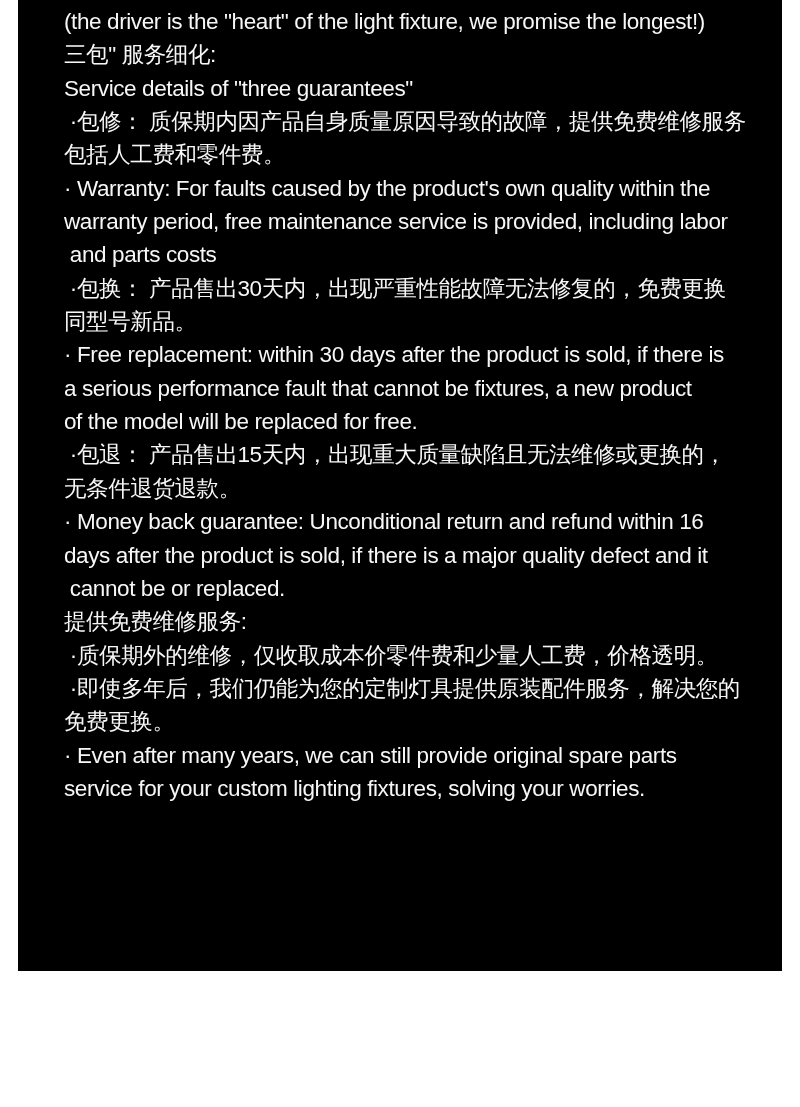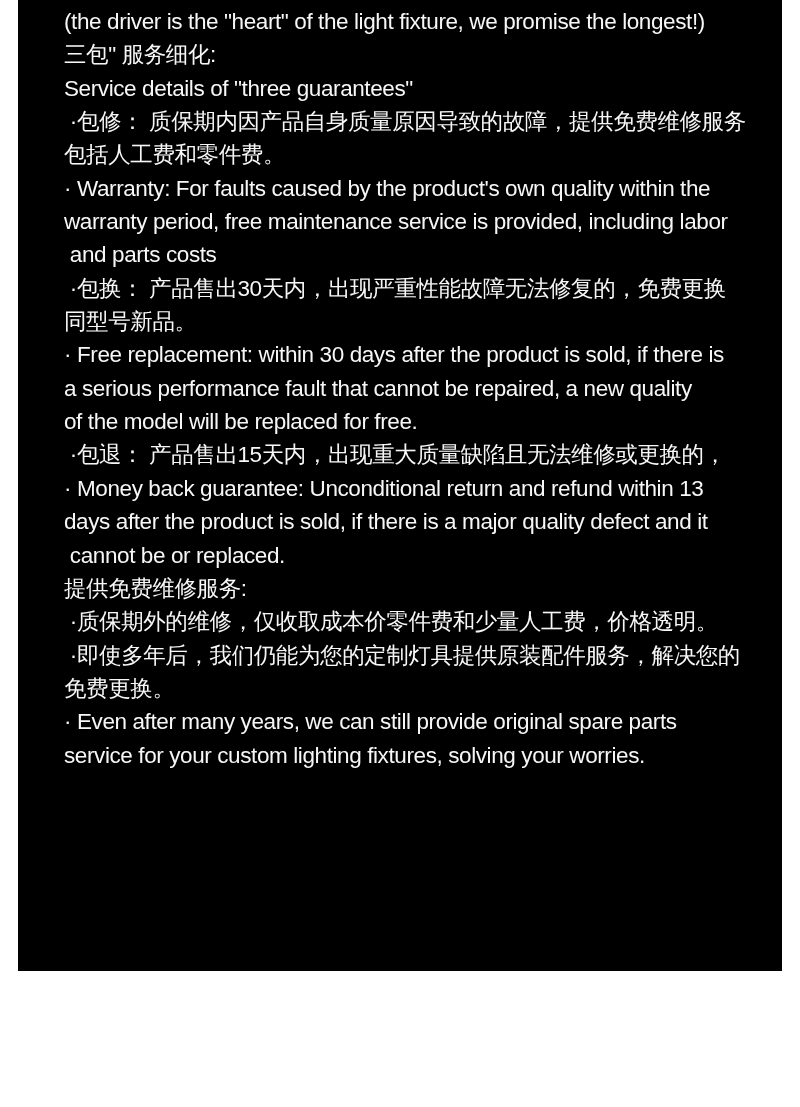--- a/index.html
+++ b/index.html
@@ -56,24 +56,25 @@
         <div class="line">三包" 服务细化:</div>
         <div class="line">Service details of "three guarantees"</div>
         <div class="line"> ·包修： 质保期内因产品自身质量原因导致的故障，提供免费维修服务</div>
         <div class="line">包括人工费和零件费。</div>
         <div class="line">· Warranty: For faults caused by the product's own quality within the</div>
         <div class="line">warranty period, free maintenance service is provided, including labor</div>
         <div class="line"> and parts costs</div>
         <div class="line"> ·包换： 产品售出30天内，出现严重性能故障无法修复的，免费更换</div>
         <div class="line">同型号新品。</div>
         <div class="line">· Free replacement: within 30 days after the product is sold, if there is</div>
-        <div class="line">a serious performance fault that cannot be repaired, a new quality</div>
+        <div class="line">a serious performance fault that cannot be fixtures, a new product</div>
         <div class="line">of the model will be replaced for free.</div>
         <div class="line"> ·包退： 产品售出15天内，出现重大质量缺陷且无法维修或更换的，</div>
-        <div class="line">· Money back guarantee: Unconditional return and refund within 13</div>
+        <div class="line">无条件退货退款。</div>
+        <div class="line">· Money back guarantee: Unconditional return and refund within 16</div>
         <div class="line">days after the product is sold, if there is a major quality defect and it</div>
         <div class="line"> cannot be or replaced.</div>
         <div class="line">提供免费维修服务:</div>
         <div class="line"> ·质保期外的维修，仅收取成本价零件费和少量人工费，价格透明。</div>
         <div class="line"> ·即使多年后，我们仍能为您的定制灯具提供原装配件服务，解决您的</div>
         <div class="line">免费更换。</div>
         <div class="line">· Even after many years, we can still provide original spare parts</div>
         <div class="line">service for your custom lighting fixtures, solving your worries.</div>
       </div>
   </section>

